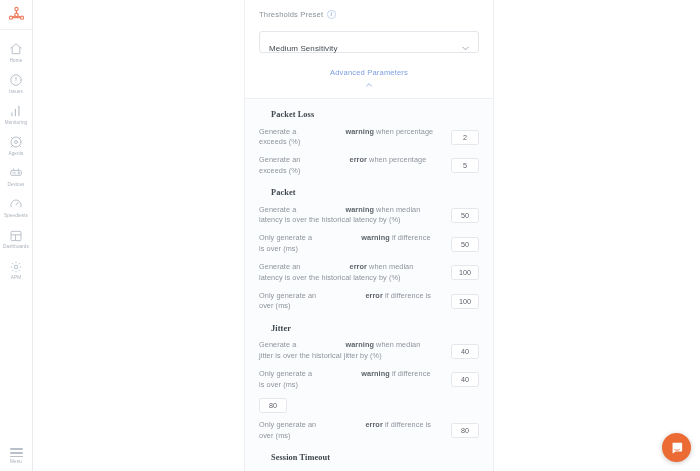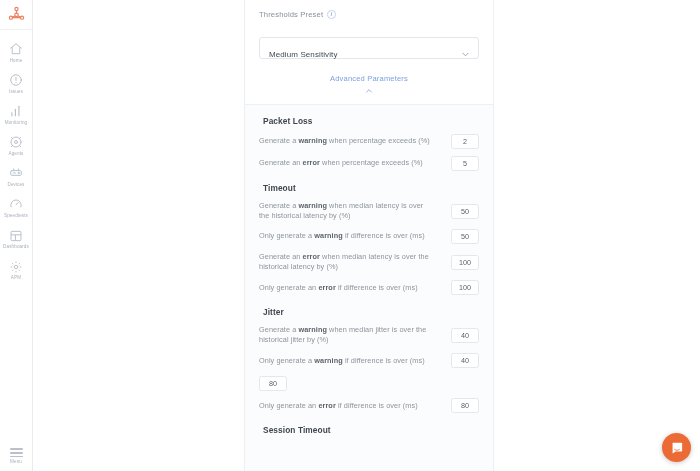--- a/index.html
+++ b/index.html
@@ -69,21 +69,21 @@
     width: 250px; height: 471px;
     background: #ffffff;
     border-left: 1px solid #edeff2;
     border-right: 1px solid #edeff2;
     overflow: hidden;
   }
   .panel-top { padding: 10px 14px 0 14px; background:#ffffff; }
 
   .field-label-row {
     display: flex; align-items: center; gap: 4px;
-    margin-bottom: 18px;
+    margin-bottom: 12px;
   }
   .field-label {
     font-size: 7.6px; color: #8a9199; letter-spacing: .15px;
   }
   .info-icon {
     width: 8.5px; height: 8.5px; border-radius: 50%;
     border: 1px solid #c3d4ee; color: #9bb4dc;
     font-size: 6px; line-height: 7px; text-align: center;
     font-family: "Liberation Serif", serif; font-style: italic; font-weight: bold;
     display: inline-block;
@@ -116,37 +116,38 @@
     background: #fbfcfd;
     border-top: 1px solid #eef0f3;
     padding: 0 14px;
     height: 381px;
     overflow: hidden;
   }
 
   .section-title {
     font-size: 8.3px; color: #3f464e; font-weight: bold;
     letter-spacing: .1px;
-    margin: 12px 0 0 4px;
+    margin: 12px 0 0 12px;
+    font-family: Liberation Serif, serif;
   }
   .first-title { margin-top: 11px; }
 
   .row {
     display: flex; align-items: center; justify-content: space-between;
     gap: 10px;
     padding: 7.5px 0 0 0;
     min-height: 22px;
   }
   .row-text {
     font-size: 7.3px; color: #8d949d;
     line-height: 1.45; letter-spacing: .08px;
     flex: 1 1 auto;
     max-width: 176px;
   }
-  .row-text b { color: #5d646c; font-weight: bold; }
+  .row-text b { color: #5d646c; font-weight: bold; margin-left: 47px; }
   .num-input {
     flex: 0 0 28px;
     width: 28px; height: 15px;
     border: 1px solid #e4e7eb; border-radius: 2.5px;
     background: #ffffff;
     font-size: 7.2px; color: #5a6169;
     text-align: center; line-height: 13px;
     cursor: text;
   }
 
@@ -308,21 +309,21 @@
       <div class="panel-body" id="sections-host">
           <div class="section-title first-title">Packet Loss</div>
           <div class="row">
             <div class="row-text"><span>Generate a </span><b>warning</b><span> when percentage exceeds (%)</span></div>
             <div class="num-input">2</div>
           </div>
           <div class="row">
             <div class="row-text"><span>Generate an </span><b>error</b><span> when percentage exceeds (%)</span></div>
             <div class="num-input">5</div>
           </div>
-          <div class="section-title">Timeout</div>
+          <div class="section-title">Packet</div>
           <div class="row">
             <div class="row-text"><span>Generate a </span><b>warning</b><span> when median latency is over the historical latency by (%)</span></div>
             <div class="num-input">50</div>
           </div>
           <div class="row">
             <div class="row-text"><span>Only generate a </span><b>warning</b><span> if difference is over (ms)</span></div>
             <div class="num-input">50</div>
           </div>
           <div class="row">
             <div class="row-text"><span>Generate an </span><b>error</b><span> when median latency is over the historical latency by (%)</span></div>

